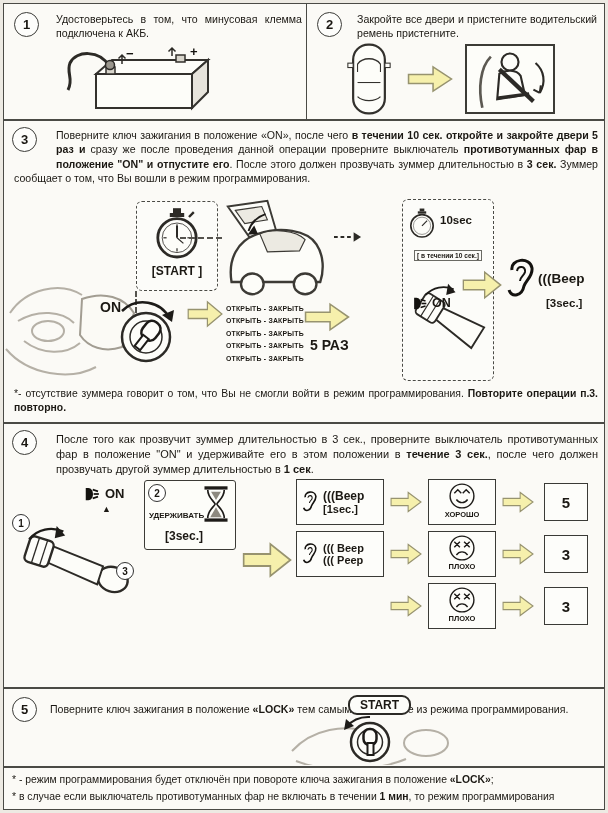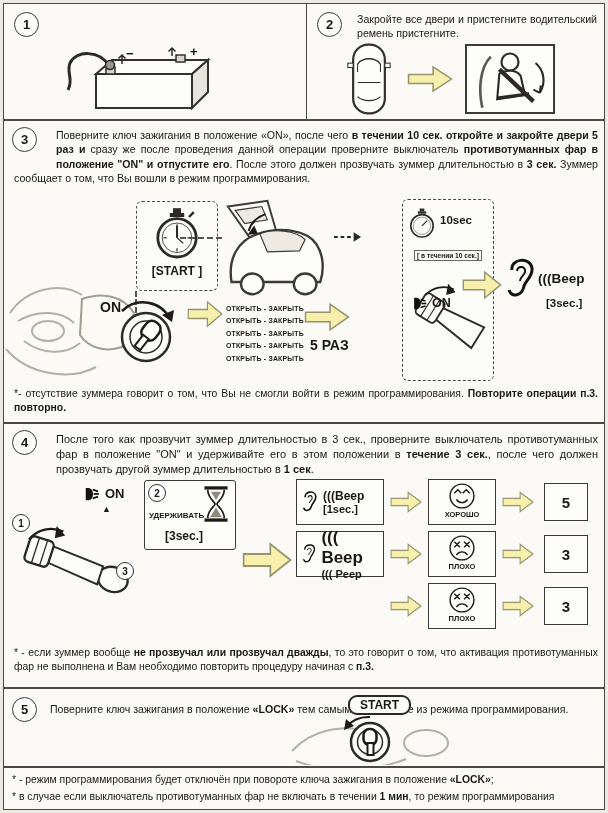--- a/index.html
+++ b/index.html
@@ -26,20 +26,21 @@
   .dashh { position:absolute; border-top:2px dashed #55534e; }
   svg { display:block; }
 </style>
 </head>
 <body>
 
 <div class="page">
 
   <section class="panel" style="left:3px;top:3px;width:304px;height:117px">
     <div class="stepnum" style="left:10px;top:8px">1</div>
+    <p class="para" style="left:52px;top:8px;width:246px">Удостоверьтесь в том, что минусовая клемма подключена к АКБ.</p>
     <svg class="abs" style="left:56px;top:42px" width="172" height="70" viewBox="0 0 172 70">
       <path d="M36 28 L52 14 L148 14 L132 28 Z" fill="#fdfdf9" stroke="#33312d" stroke-width="2"></path>
       <rect x="36" y="28" width="96" height="34" fill="#fdfdf9" stroke="#33312d" stroke-width="2"></rect>
       <path d="M132 28 L148 14 L148 46 L132 62 Z" fill="#e7e4dc" stroke="#33312d" stroke-width="2"></path>
       <rect x="46" y="21" width="9" height="7" fill="#d8d5cc" stroke="#33312d" stroke-width="1.5"></rect>
       <rect x="116" y="9" width="9" height="7" fill="#d8d5cc" stroke="#33312d" stroke-width="1.5"></rect>
       <path d="M49 20 C40 4 16 4 10 17 C6 27 14 33 8 44" fill="none" stroke="#2c2a26" stroke-width="3"></path>
       <circle cx="50" cy="19" r="4.5" fill="#9a968d" stroke="#2c2a26" stroke-width="1.5"></circle>
       <path d="M62 18 l0 -9 m-3.5 3.5 l3.5 -3.5 l3.5 3.5" stroke="#2c2a26" stroke-width="1.5" fill="none"></path>
       <path d="M112 10 l0 -8 m-3.5 3.5 l3.5 -3.5 l3.5 3.5" stroke="#2c2a26" stroke-width="1.5" fill="none"></path>
@@ -286,21 +287,21 @@
       <polygon points="2,14 34,14 34,4 58,20 34,36 34,26 2,26" fill="#f6f0ac" stroke="#97936f" stroke-width="2"></polygon>
     </svg>
     <div class="resultbox" style="left:540px;top:59px;width:44px;height:38px">5</div>
 
     <div class="soundbox" style="left:292px;top:107px;width:88px;height:46px">
       <svg width="18" height="30" viewBox="0 0 34 50">
         <path d="M8 16 C6 5 26 2 28 14 C29 22 22 26 20 32 C18 42 8 44 5 36" fill="none" stroke="#14120f" stroke-width="3"></path>
         <path d="M13 17 C14 11 22 12 21 18 C20 22 16 23 16 27" fill="none" stroke="#14120f" stroke-width="2"></path>
       </svg>
       <div>
-        <div class="b" style="font-size:17px">((( Beep</div>
+        <div class="b" style="font-size:11px">((( Beep</div>
         <div class="b" style="font-size:11px">((( Peep</div>
       </div>
     </div>
     <svg class="abs" style="left:386px;top:118px" width="32" height="24" viewBox="0 0 60 40" preserveAspectRatio="none">
       <polygon points="2,14 34,14 34,4 58,20 34,36 34,26 2,26" fill="#f6f0ac" stroke="#97936f" stroke-width="2"></polygon>
     </svg>
     <div class="facebox" style="left:424px;top:107px;width:68px;height:46px">
       <svg width="28" height="28" viewBox="0 0 40 40">
         <circle cx="20" cy="20" r="17" fill="#fdfdf9" stroke="#1d1b18" stroke-width="2"></circle>
         <path d="M9 11 L17 19 M17 11 L9 19 M23 11 L31 19 M31 11 L23 19" stroke="#1d1b18" stroke-width="2"></path>
@@ -322,23 +323,20 @@
         <path d="M9 11 L17 19 M17 11 L9 19 M23 11 L31 19 M31 11 L23 19" stroke="#1d1b18" stroke-width="2"></path>
         <path d="M12 30 C16 24 24 24 28 30" fill="none" stroke="#1d1b18" stroke-width="2"></path>
       </svg>
       <div class="b" style="font-size:7.5px">ПЛОХО</div>
     </div>
     <svg class="abs" style="left:498px;top:170px" width="32" height="24" viewBox="0 0 60 40" preserveAspectRatio="none">
       <polygon points="2,14 34,14 34,4 58,20 34,36 34,26 2,26" fill="#f6f0ac" stroke="#97936f" stroke-width="2"></polygon>
     </svg>
     <div class="resultbox" style="left:540px;top:163px;width:44px;height:38px">3</div>
 
-    <p class="fnote" style="left:10px;top:222px;width:584px">
-      <span>* - если зуммер вообще </span><span class="b">не прозвучал или прозвучал дважды</span><span>, то это говорит о том, что активация противотуманных фар не выполнена и Вам необходимо повторить процедуру начиная с </span><span class="b">п.3.</span>
-    </p>
   </section>
 
   <section class="panel" style="left:3px;top:688px;width:602px;height:79px">
     <div class="stepnum" style="left:8px;top:8px">5</div>
     <p class="para" style="left:46px;top:13px;width:556px;text-align:left">
       <span>Поверните ключ зажигания в положение </span><span class="b">«LOCK»</span><span> тем самым Вы выйдете из режима программирования.</span>
     </p>
     <div class="abs" style="left:282px;top:6px;width:170px;height:70px">
       <span class="abs b" style="left:62px;top:0;border:2px solid #2c2a26;border-radius:9px;padding:1px 10px;font-size:12px;background:#fdfdf9">START</span>
       <svg class="abs" style="left:0;top:18px" width="168" height="52" viewBox="0 0 168 52">

